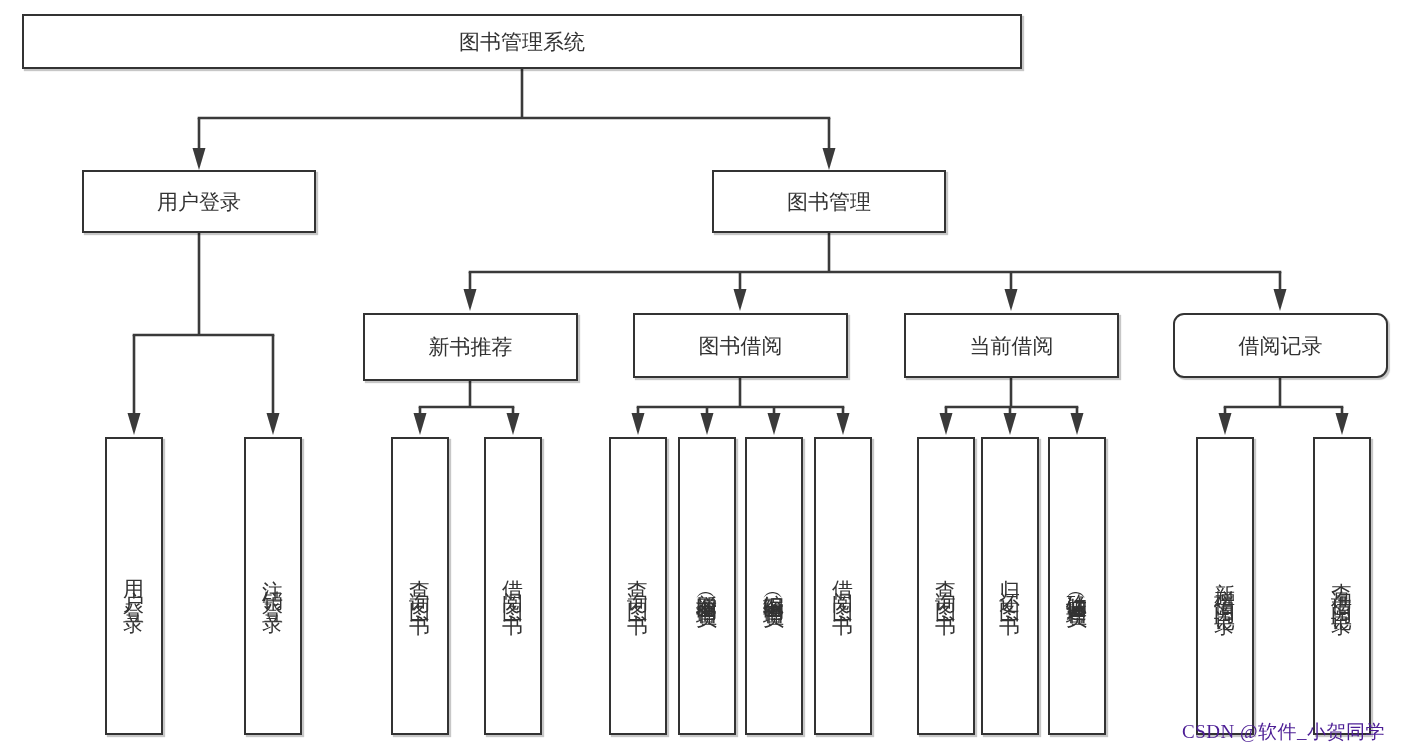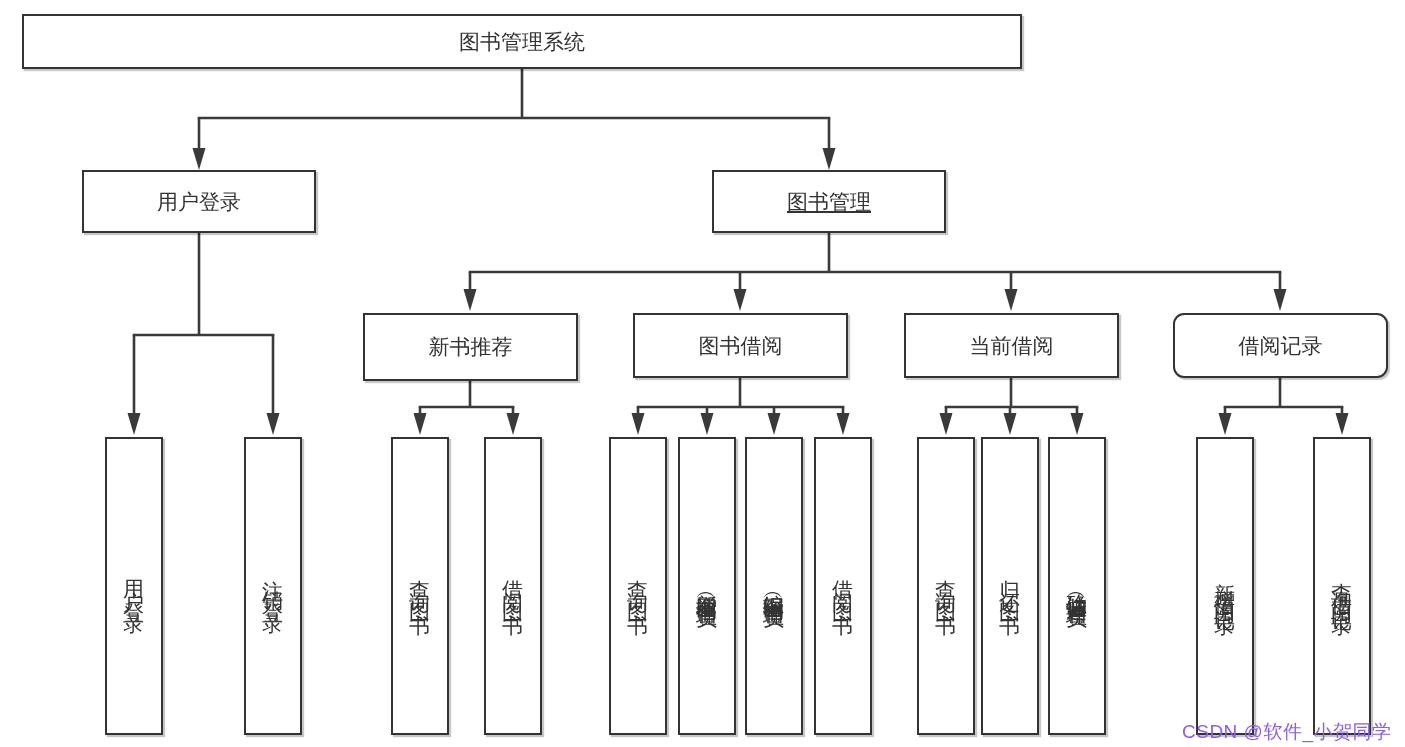--- a/index.html
+++ b/index.html
@@ -49,40 +49,41 @@
     text-orientation: upright;
     line-height: 1;
     display: block;
   }
   .sp-wide  span { letter-spacing: 0.55em; }
   .sp-med   span { letter-spacing: 0.32em; }
   .sp-tight span { letter-spacing: 0.10em; }
   
   .n-root { left: 22px;  top: 14px;  width: 1000px; height: 55px; }
   .n-2a   { left: 82px;  top: 170px; width: 234px;  height: 63px; }
-  .n-2b   { left: 712px; top: 170px; width: 234px;  height: 63px; text-decoration: underline; }
+  .n-2b   { left: 712px; top: 170px; width: 234px;  height: 63px; }
   .n-3a   { left: 363px; top: 313px; width: 215px;  height: 68px; }
   .n-3b   { left: 633px; top: 313px; width: 215px;  height: 65px; }
   .n-3c   { left: 904px; top: 313px; width: 215px;  height: 65px; }
   .n-3d   { left: 1173px;top: 313px; width: 215px;  height: 65px; border-radius: 11px; }
   .leaf   { top: 437px; width: 58px; height: 298px; }
   .l-1a { left: 105px; }  .l-1b { left: 244px; }
   .l-2a { left: 391px; }  .l-2b { left: 484px; }
   .l-3a { left: 609px; }  .l-3b { left: 678px; }  .l-3c { left: 745px; }  .l-3d { left: 814px; }
   .l-4a { left: 917px; }  .l-4b { left: 981px; }  .l-4c { left: 1048px; }
   .l-5a { left: 1196px; } .l-5b { left: 1313px; }
   #watermark {
     position: absolute;
     left: 1182px;
     top: 719px;
     z-index: 3;
     font-size: 19px;
-    color: #8b5cf6;
+    color: #4c1d95;
     letter-spacing: 0.5px;
     white-space: nowrap;
+    font-family: Liberation Serif, serif;
   }
 </style>
 </head>
 <body>
 
 <div id="canvas">
 
   <svg id="connectors" viewBox="0 0 1405 747" xmlns="http://www.w3.org/2000/svg" aria-hidden="true">
 
     <path d="M522 69 V118"></path>

